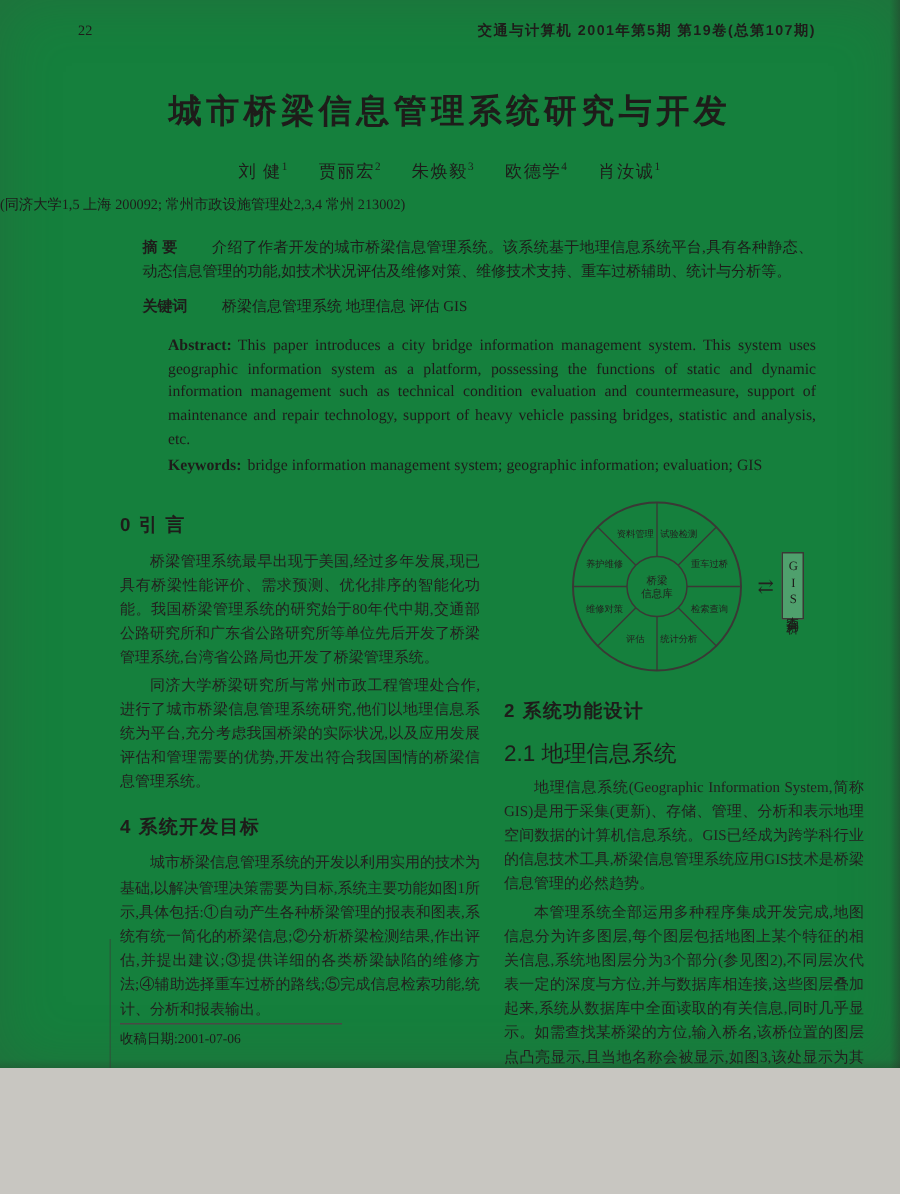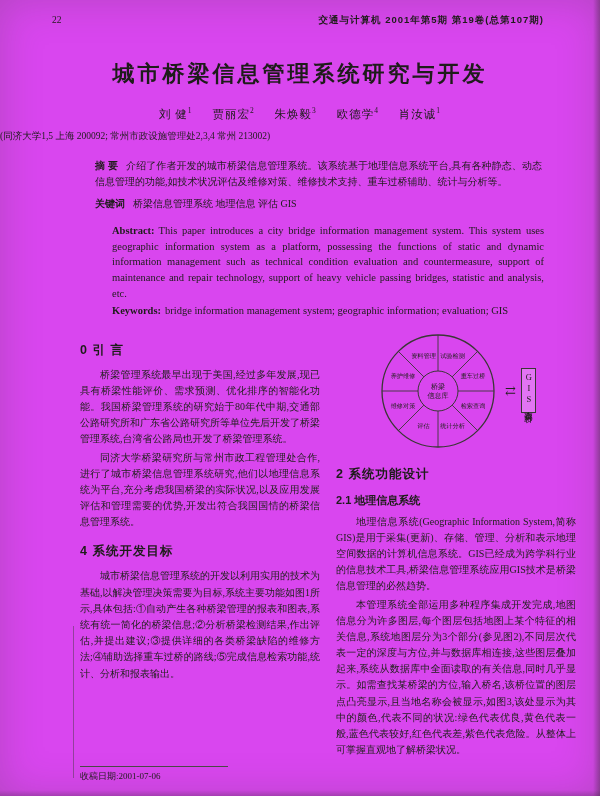--- a/index.html
+++ b/index.html
@@ -4,22 +4,22 @@
 <style>
   * { margin:0; padding:0; box-sizing:border-box; }
   html,body { width:600px; height:796px; }
   body {
     font-family:"Liberation Serif","DejaVu Serif",serif;
     background:#c8c6c1;
     color:#1e1c1a;
   }
   .page {
     position:relative;
-    width:600px; height:796px;
-    background:#d946ef;
+    width:600px; height:712px;
+    background:#15803d;
     overflow:hidden;
     box-shadow:inset 0 0 40px rgba(70,65,60,.25);
   }
   .edge-right { position:absolute; right:0; top:0; width:7px; height:100%;
     background:linear-gradient(to left, rgba(40,38,35,.35), transparent); }
   .edge-bottom { position:absolute; left:0; bottom:0; width:100%; height:6px;
     background:linear-gradient(to top, rgba(40,38,35,.22), transparent); }
   .scan-artifact { position:absolute; left:73px; top:626px; width:1px; height:152px;
     background:rgba(60,58,55,.45); }
 
@@ -31,32 +31,32 @@
     letter-spacing:3px; font-family:"Liberation Sans","DejaVu Sans",sans-serif; }
 
   .authors { margin-top:17px; text-align:center; font-size:11.5px; letter-spacing:1px; }
   .author { margin:0 8px; white-space:nowrap;font-family:Liberation Serif, serif; }
   .author sup { font-size:7.5px; }
 
   .affiliation { margin-top:8px; text-align:left; font-size:9.5px; }
 
   .abs-cn { margin:15px 58px 0 95px; font-size:10px; line-height:1.6; text-align:justify; }
   .kw-cn  { margin:7px 58px 0 95px; font-size:10px; }
-  .lbl { font-weight:700; font-family:"Liberation Sans",sans-serif; margin-right:8px; }
+  .lbl { font-weight:700; font-family:"Liberation Sans",sans-serif; margin-right:23px; }
 
   .abs-en { margin:12px 56px 0 112px; font-size:10.5px; line-height:1.5; text-align:justify; }
   .kw-en  { margin:3px 56px 0 112px; font-size:10.5px; }
   .abs-en .lbl, .kw-en .lbl { font-family:"Liberation Serif",serif; margin-right:4px; }
 
   .columns { display:flex; gap:16px; margin:13px 24px 0 80px; }
   .col { width:calc(50% - 8px); }
 
   .sec { font-size:12.5px; font-weight:700; margin:13px 0 8px;
     font-family:"Liberation Sans","DejaVu Sans",sans-serif; letter-spacing:1px; }
-  .subsec { font-size:11px; font-weight:700; margin:10px 0 6px;
+  .subsec { font-size:15px; font-weight:400; margin:10px 0 6px;
     font-family:"Liberation Sans",sans-serif; }
   .para { font-size:10px; line-height:1.62; text-align:justify; text-indent:2em;
     margin-bottom:2px; color:#23211f; }
 
   .fig { display:flex; align-items:center; justify-content:center; gap:5px; margin-top:0; }
   .wheel text { fill:#23211f; }
   .arrow-gap { font-size:13px; color:#23211f; }
   .gis-box { border:1.5px solid #3a3835; padding:3px 2px; font-size:8.5px; line-height:1.05;
     writing-mode:vertical-rl; text-orientation:upright; letter-spacing:1px; background:rgba(255,255,255,.25); }
   .fig-caption { text-align:center; font-size:9px; margin:7px 0 2px; }

